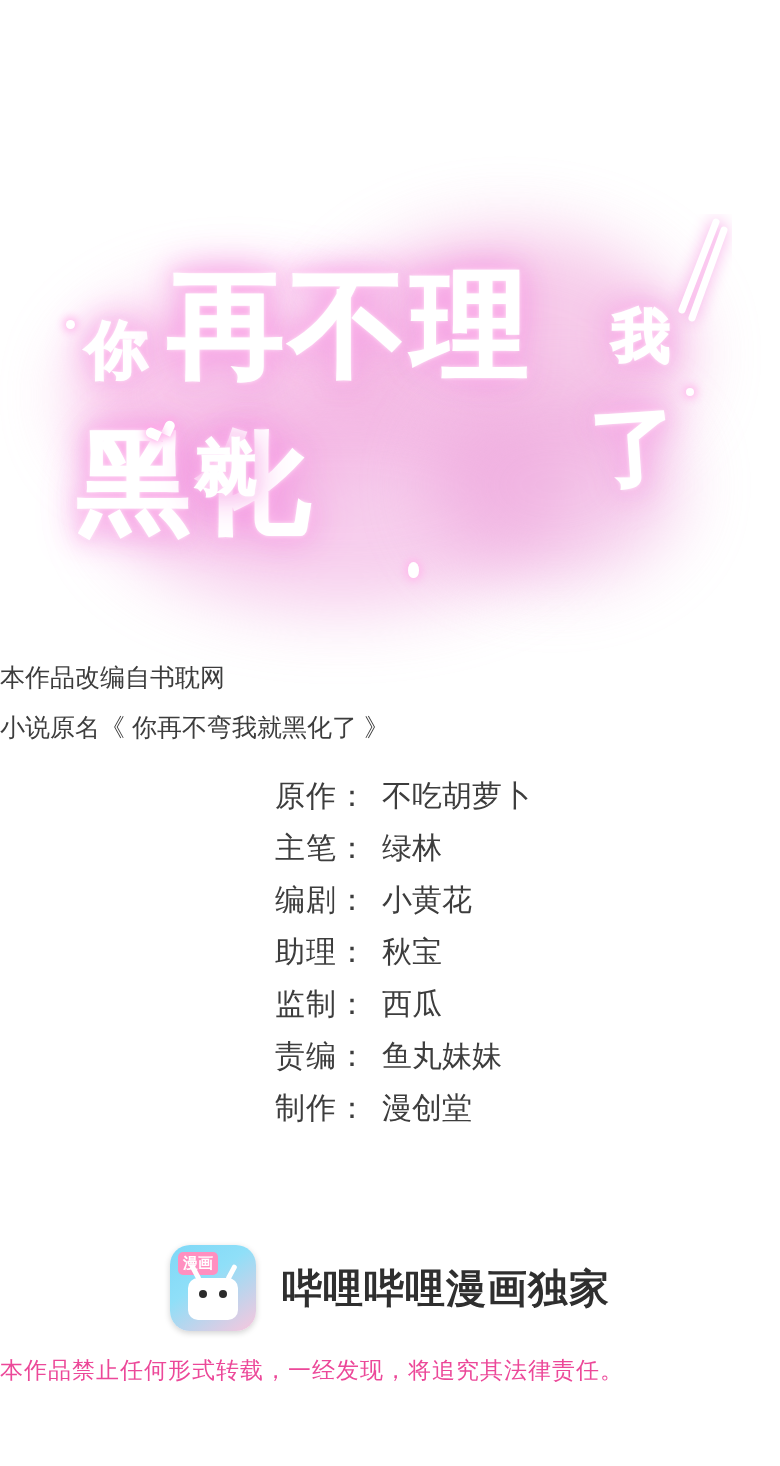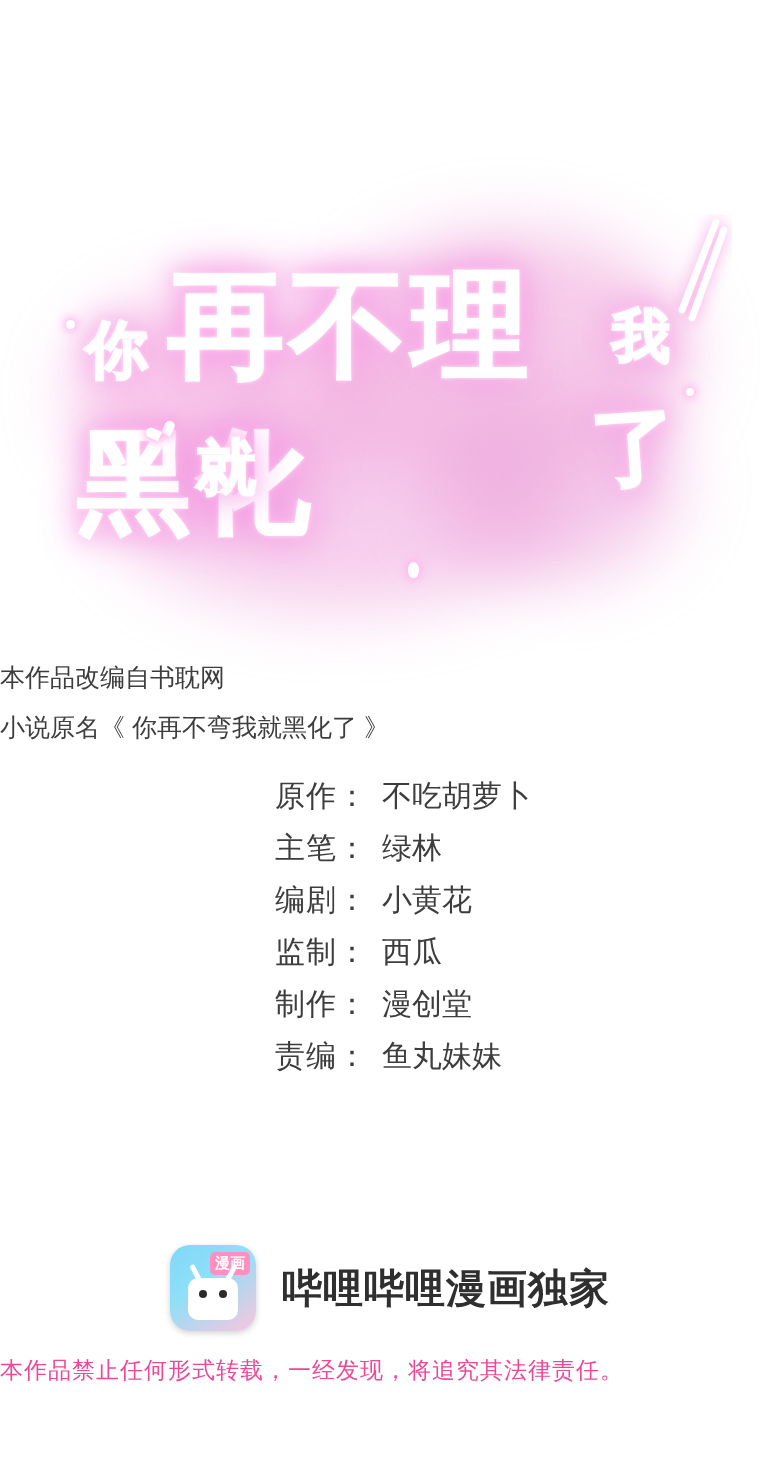--- a/index.html
+++ b/index.html
@@ -165,21 +165,20 @@
   .brand-logo .tag {
     position: absolute;
     left: 8px; top: 7px;
     background: #ff8fc0;
     color: #ffffff;
     font-size: 15px;
     font-weight: 700;
     padding: 2px 5px;
     border-radius: 5px;
     letter-spacing: 0;
-    margin-left: 32px;
   }
   .brand-logo .tv {
     position: absolute;
     left: 18px; top: 33px;
     width: 50px; height: 42px;
     background: #ffffff;
     border-radius: 10px;
   }
   .brand-logo .tv:before, .brand-logo .tv:after {
     content: "";
@@ -258,27 +257,30 @@
   <div class="credit-row">
     <span class="credit-role">原作：</span><span class="credit-name">不吃胡萝卜</span>
   </div>
   <div class="credit-row">
     <span class="credit-role">主笔：</span><span class="credit-name">绿林</span>
   </div>
   <div class="credit-row">
     <span class="credit-role">编剧：</span><span class="credit-name">小黄花</span>
   </div>
   <div class="credit-row">
+    <span class="credit-role">助理：</span><span class="credit-name">秋宝</span>
+  </div>
+  <div class="credit-row">
     <span class="credit-role">监制：</span><span class="credit-name">西瓜</span>
   </div>
   <div class="credit-row">
+    <span class="credit-role">责编：</span><span class="credit-name">鱼丸妹妹</span>
+  </div>
+  <div class="credit-row">
     <span class="credit-role">制作：</span><span class="credit-name">漫创堂</span>
-  </div>
-  <div class="credit-row">
-    <span class="credit-role">责编：</span><span class="credit-name">鱼丸妹妹</span>
   </div>
 </div>
 
 <div class="brand">
   <div class="brand-logo">
     <div class="tag">漫画</div>
     <div class="ear-l"></div>
     <div class="ear-r"></div>
     <div class="tv"></div>
   </div>

